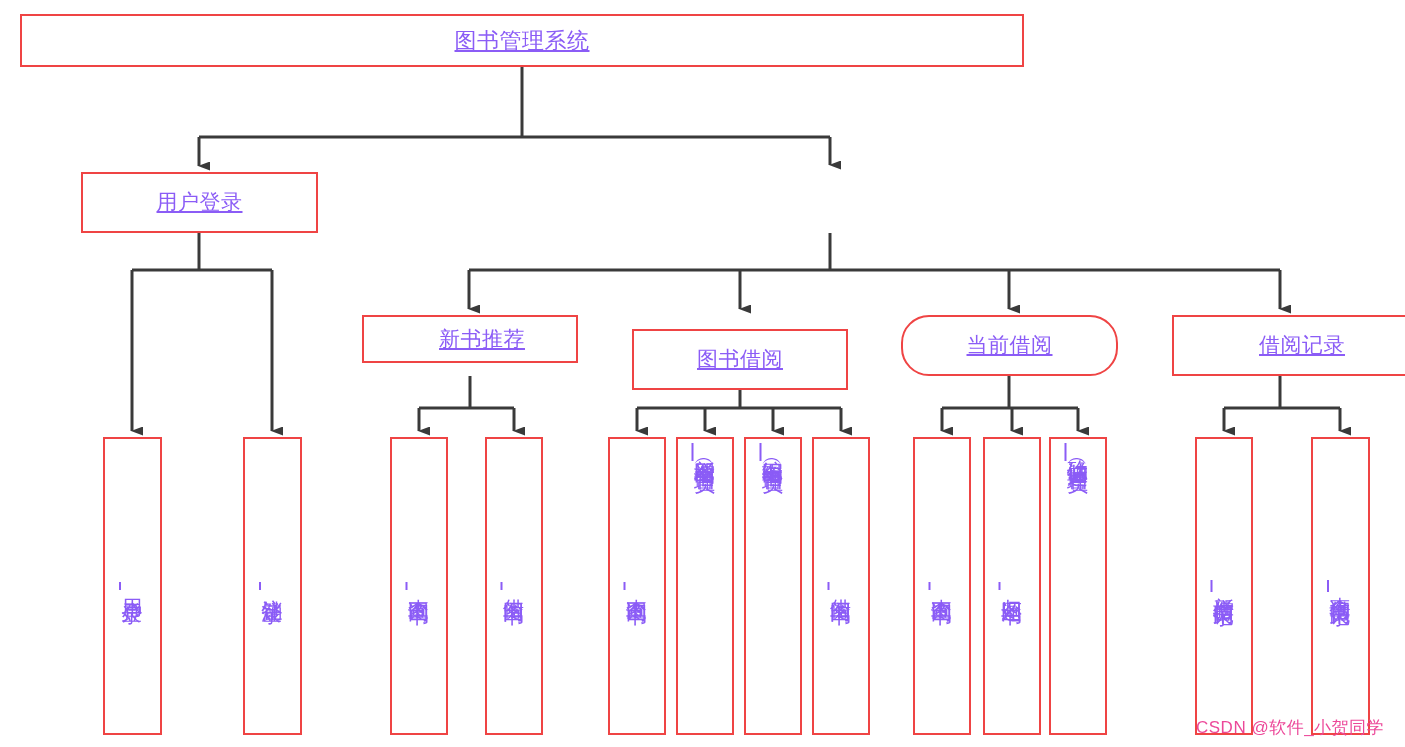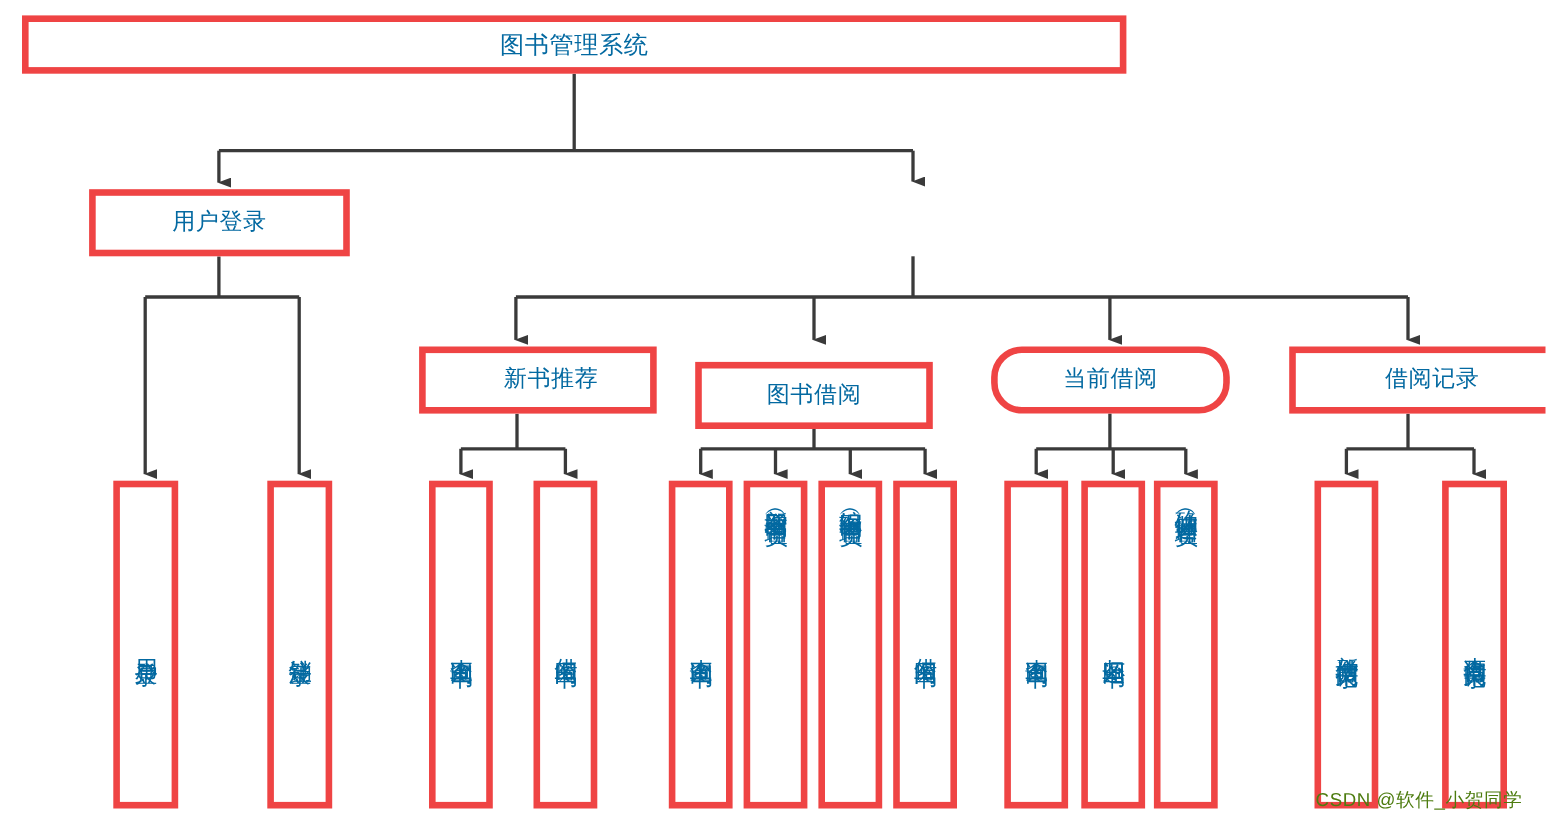--- a/index.html
+++ b/index.html
@@ -24,25 +24,26 @@
     left: 0;
     top: 0;
     width: 1405px;
     height: 747px;
     pointer-events: none;
   }
   .node {
     position: absolute;
     box-sizing: border-box;
     background: #ffffff;
-    border: 6px solid #ef4444;
+    border: 2px solid #ef4444;
     display: flex;
     align-items: center;
     justify-content: center;
-    color: #0369a1;
+    color: #8b5cf6;
+    text-decoration: underline;
   }
   .node .label {
     display: block;
     text-align: center;
     line-height: 1.18;
     white-space: nowrap;
   }
   .node.horiz .label {
     writing-mode: horizontal-tb;
     font-size: 21px;
@@ -64,21 +65,21 @@
     line-height: 1;
     white-space: nowrap;
   }
   .node.vert.centered {
     align-items: center;
     padding-top: 0;
   }
   .watermark {
     position: absolute;
     font-size: 17px;
-    color: #4d7c0f;
+    color: #ec4899;
     white-space: nowrap;
     letter-spacing: 0.5px;
   }
 </style>
 </head>
 <body>
 
 <div id="diagram-root">
 
   <svg class="edges" viewBox="0 0 1405 747">
@@ -132,21 +133,21 @@
   </svg>
 
   <div class="node horiz root" style="left:20px; top:14px; width:1004px; height:53px;">
     <span class="label">图书管理系统</span>
   </div>
 
   <div class="node horiz" style="left:81px; top:172px; width:237px; height:61px;">
     <span class="label">用户登录</span>
   </div>
 
-  <div class="node horiz" style="left:381px; top:315px; width:216px; height:61px;padding-left:24px;">
+  <div class="node horiz" style="left:362px; top:315px; width:216px; height:48px;padding-left:24px;">
     <span class="label">新书推荐</span>
   </div>
   <div class="node horiz" style="left:632px; top:329px; width:216px; height:61px;">
     <span class="label">图书借阅</span>
   </div>
   <div class="node horiz" style="left:901px; top:315px; width:217px; height:61px;border-radius:28px;">
     <span class="label">当前借阅</span>
   </div>
   <div class="node horiz" style="left:1172px; top:315px; width:260px; height:61px;">
     <span class="label">借阅记录</span>

